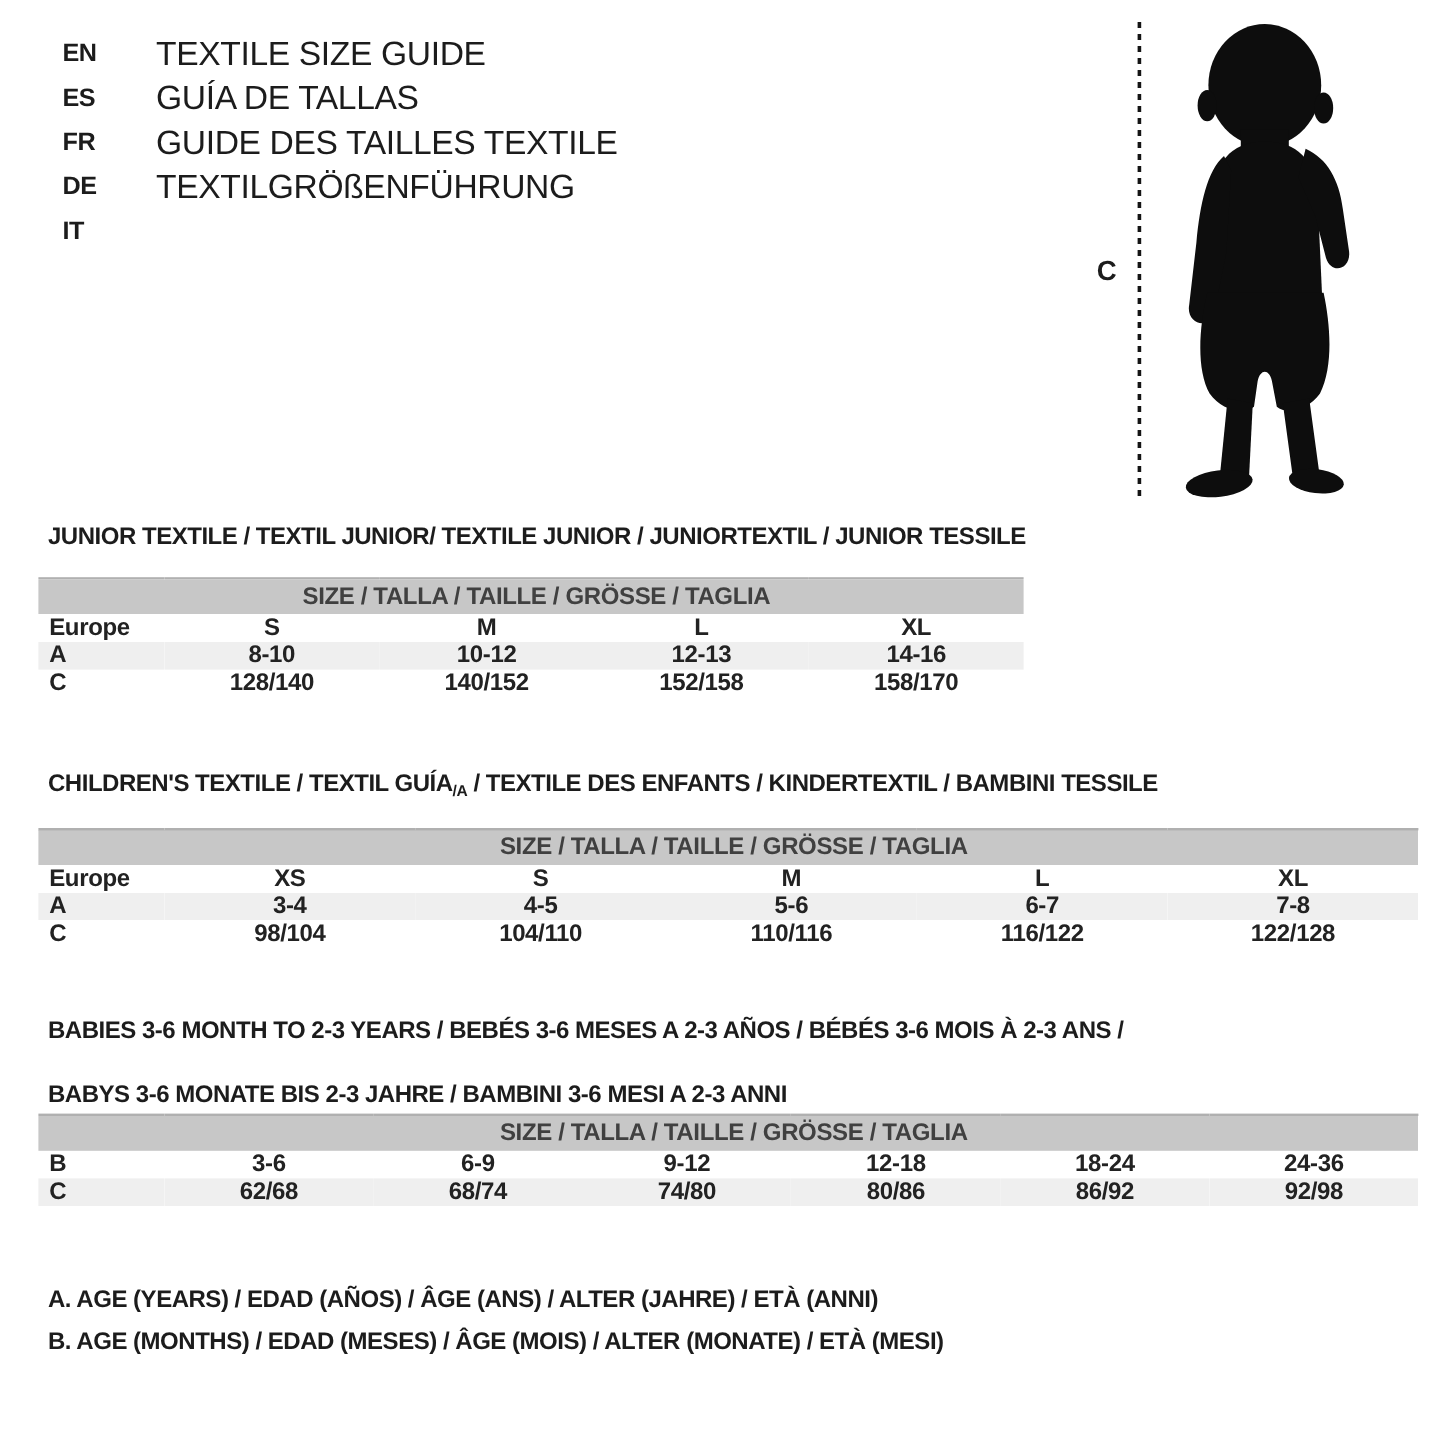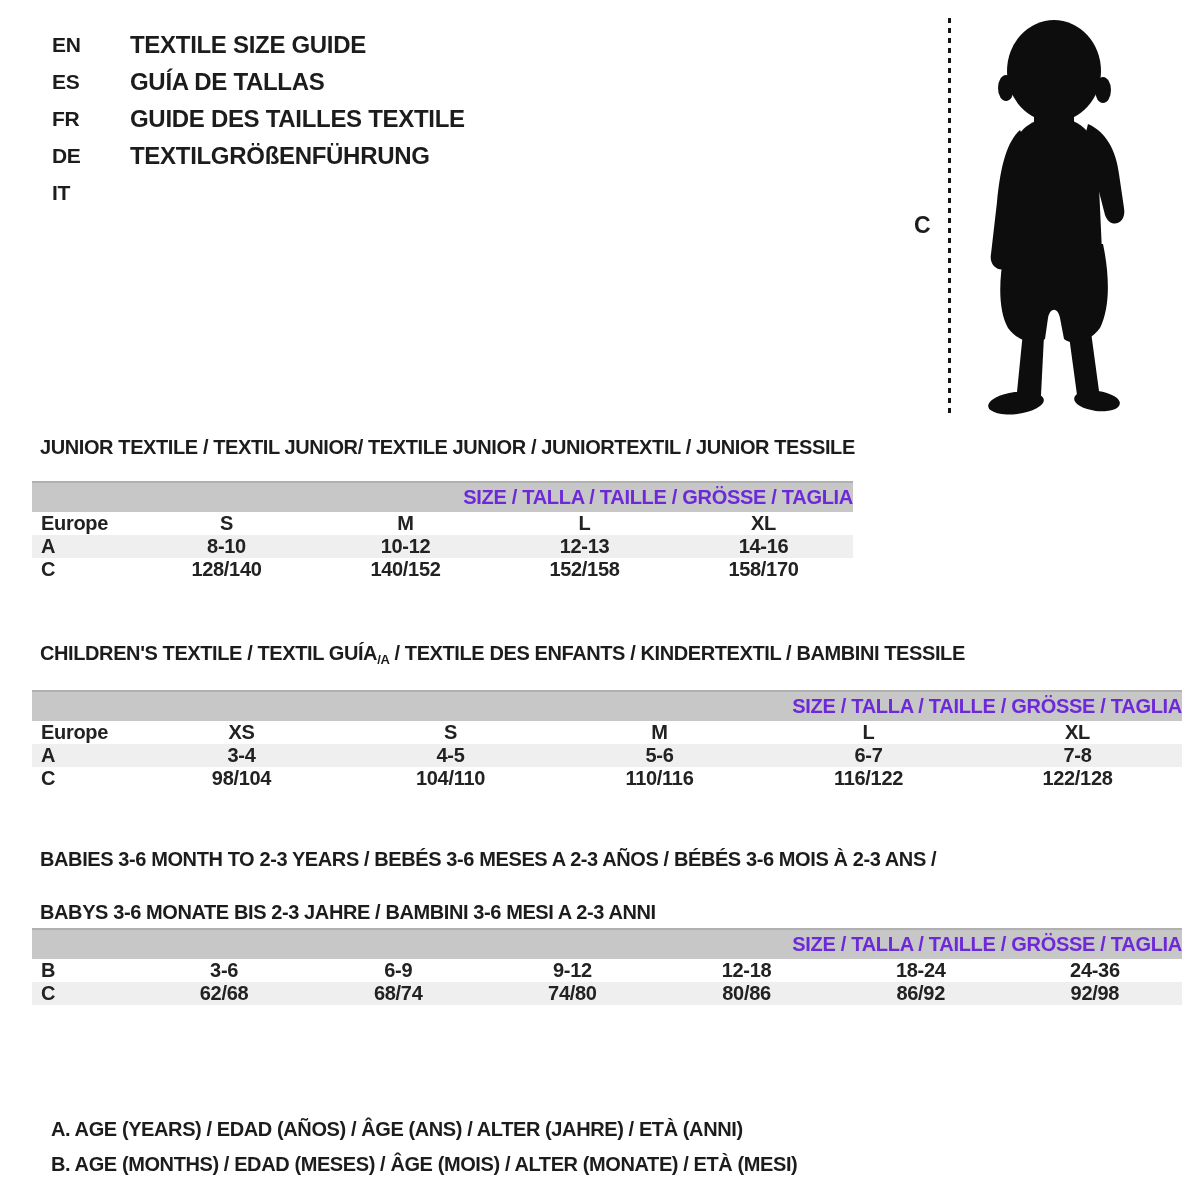--- a/index.html
+++ b/index.html
@@ -6,21 +6,21 @@
   body{
     width:1200px;height:1200px;position:relative;overflow:hidden;
     background:#ffffff;color:#1c1c1c;
     font-family:"Liberation Sans", sans-serif;
   }
   .abs{position:absolute;}
   
   .langs{left:40px;top:26px;margin-left:12px;}
   .lang-row{display:flex;height:37px;align-items:center;}
   .lang-code{width:78px;font-weight:700;font-size:21px;letter-spacing:-0.3px;}
-  .lang-label{font-weight:700;font-size:24px;letter-spacing:-0.3px;white-space:nowrap;}
+  .lang-label{font-weight:400;font-size:28px;letter-spacing:-0.3px;white-space:nowrap;}
   
   .height-line{
     left:948px;top:18px;width:3px;height:396px;
     background:repeating-linear-gradient(to bottom,#141414 0 5px,transparent 5px 10px);
   }
   .height-label{left:914px;top:212px;font-weight:700;font-size:23px;}
   .silhouette{left:966px;top:12px;width:174px;height:406px;}
   .silhouette svg{width:100%;height:100%;display:block;}
   
   .section-title{
@@ -30,26 +30,26 @@
   table.size{
     left:32px;border-collapse:collapse;table-layout:fixed;
     font-size:20px;letter-spacing:-0.3px;
   }
   table.size td{
     padding:0;height:18px;text-align:center;font-weight:700;color:#222222;
     overflow:hidden;white-space:nowrap;
   }
   table.size td.first{text-align:left;padding-left:9px;}
   table.size tr.bar td{
-    background:var(--bar-bg,#c7c7c7);height:29px;text-align:right;padding-left:9px;
-    color:#6d28d9;border-top:2px solid #b0b0b0;
+    background:var(--bar-bg,#c7c7c7);height:29px;text-align:center;padding-left:9px;
+    color:#404040;border-top:2px solid #b0b0b0;
   }
   table.size tr.shaded td{background:var(--shaded-bg,#efefef);}
   
-  .legend{left:51px;top:1066px;margin-top:46px;}
+  .legend{left:40px;top:1066px;}
   .legend-line{height:35px;line-height:35px;font-size:20px;font-weight:700;
     letter-spacing:-0.4px;white-space:nowrap;}
 </style>
 </head>
 <body style="--bar-bg: #c7c7c7; --shaded-bg: #efefef; color: rgb(28, 28, 28);">
 
 <div class="abs langs">
   <div class="lang-row">
     <span class="lang-code">EN</span>
     <span class="lang-label">TEXTILE SIZE GUIDE</span>

